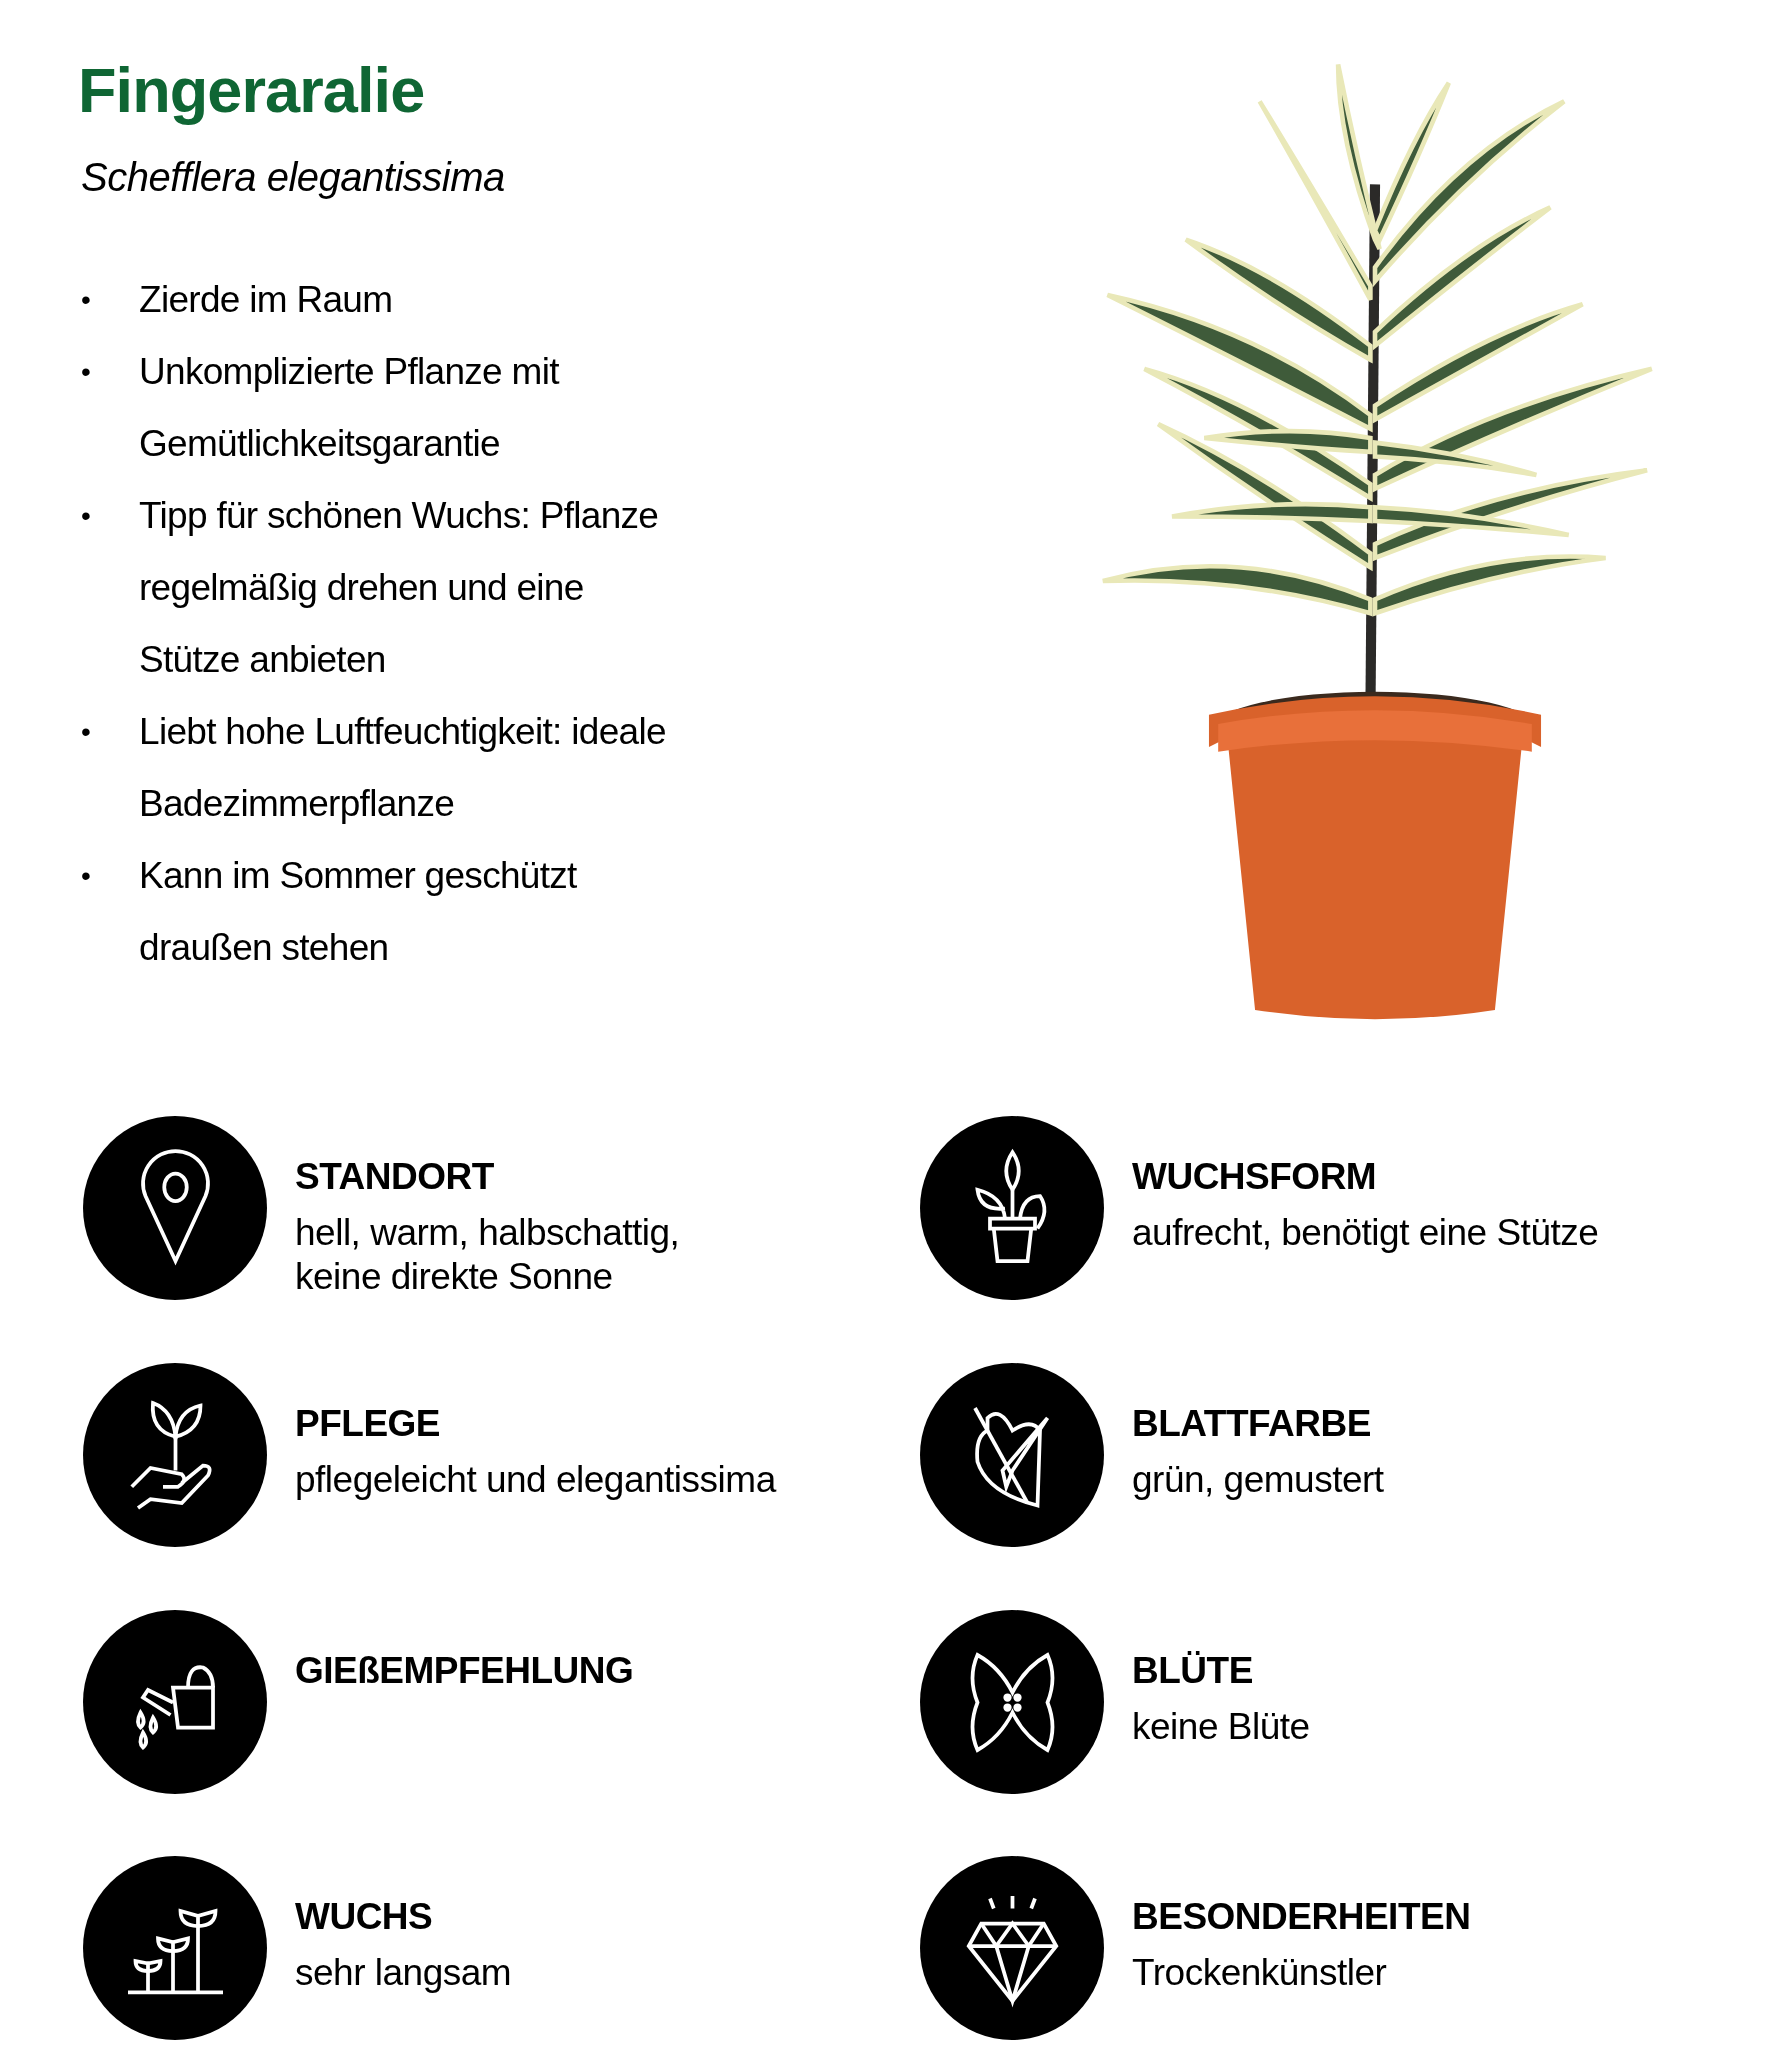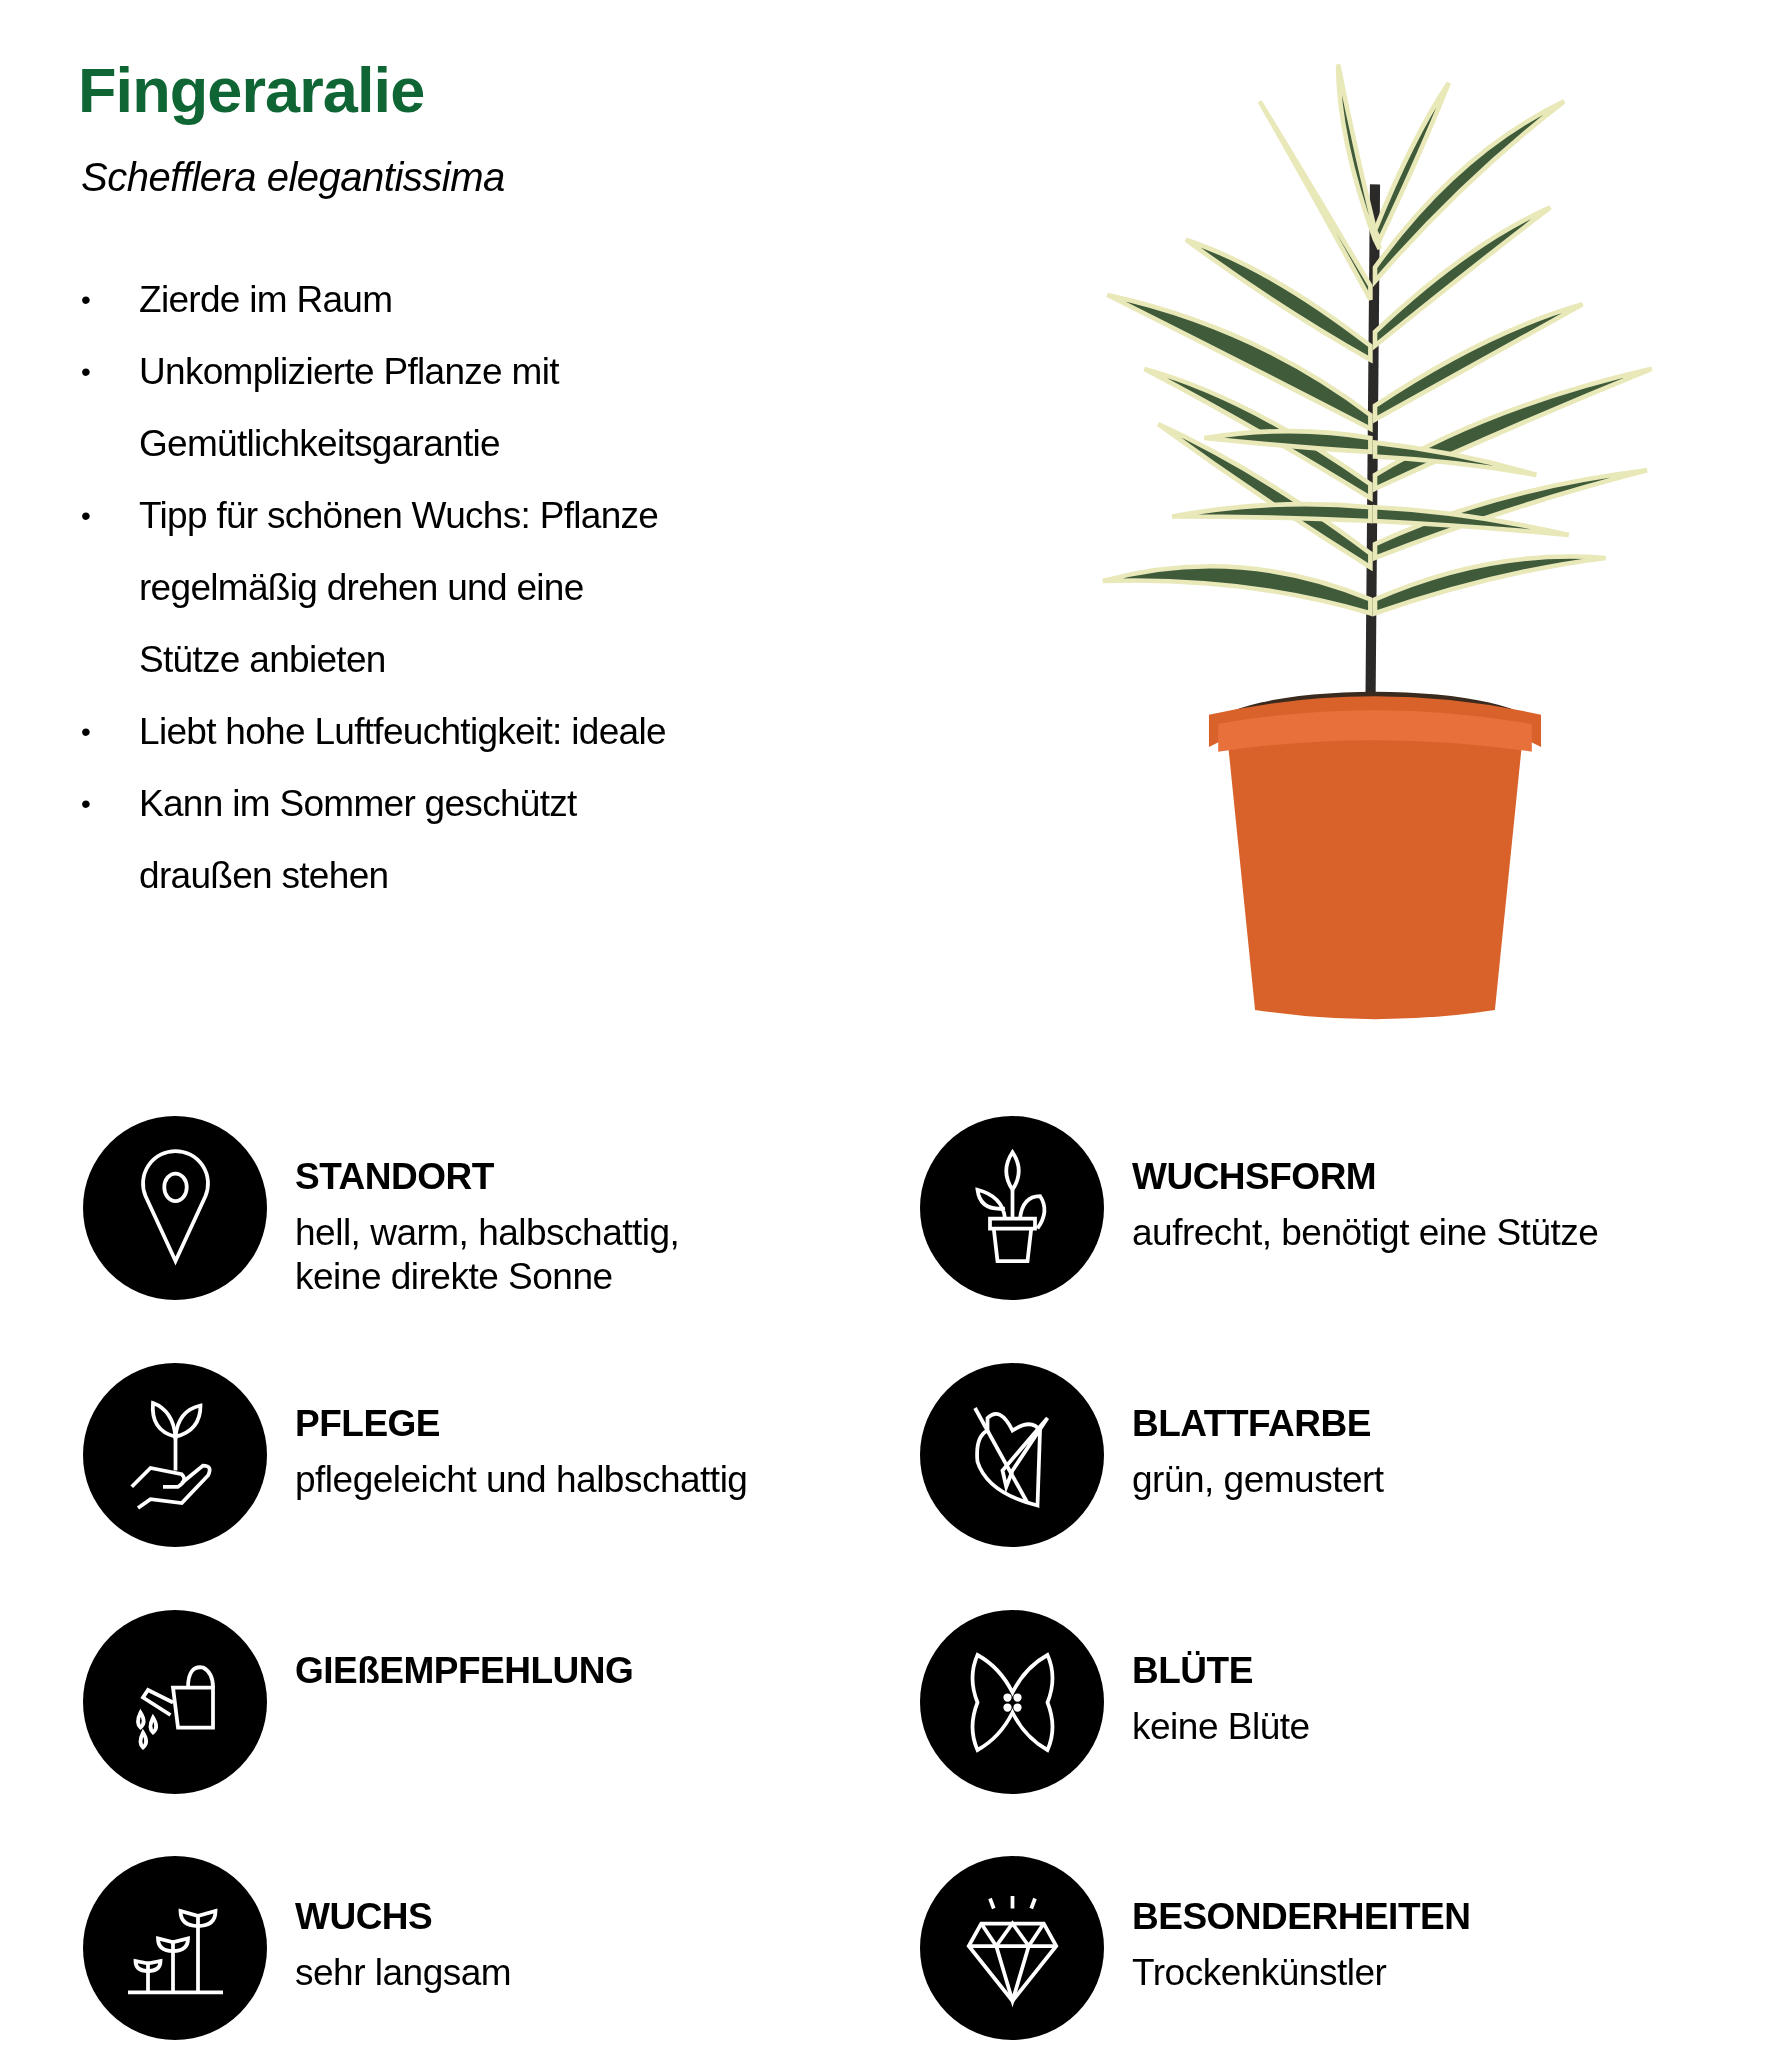--- a/index.html
+++ b/index.html
@@ -41,20 +41,21 @@
   </li>
   <li>
     <span class="dot">•</span>
     <span class="txt">Tipp für schönen Wuchs: Pflanze</span>
     <span class="txt">regelmäßig drehen und eine</span>
     <span class="txt">Stütze anbieten</span>
   </li>
   <li>
     <span class="dot">•</span>
     <span class="txt">Liebt hohe Luftfeuchtigkeit: ideale</span>
+    <span class="txt">Badezimmerpflanze</span>
   </li>
   <li>
     <span class="dot">•</span>
     <span class="txt">Kann im Sommer geschützt</span>
     <span class="txt">draußen stehen</span>
   </li>
 </ul>
 
 <svg class="plant" viewBox="0 0 1400 2140">
   <g stroke="#e9e8b8" stroke-width="10" fill="#3f5b3a">
@@ -124,21 +125,21 @@
     <svg viewBox="0 0 100 100" fill="none" stroke="#fff" stroke-width="3">
       <path d="M50 62 L50 35"></path>
       <path d="M50 35 Q30 30 32 8 Q48 14 50 35 Z"></path>
       <path d="M50 35 Q70 30 70 10 Q52 14 50 35 Z"></path>
       <path d="M15 75 L30 60 L55 65 Q60 70 52 75 L40 75"></path>
       <path d="M55 72 L72 58 Q80 58 76 66 L55 88 L30 85 L20 92"></path>
     </svg>
   </div>
   <div class="text">
     <div class="label">PFLEGE</div>
-    <div class="value">pflegeleicht und halbschattig</div>
+    <div class="value">pflegeleicht und elegantissima</div>
   </div>
 </div>
 
 <div class="feature" style="left:920px; top:1363px;">
   <div class="circle">
     <svg viewBox="0 0 100 100" fill="none" stroke="#fff" stroke-width="3">
       <path d="M50 30 Q40 10 30 20 L30 30 Q20 35 22 55 Q30 80 70 90 L72 30 Q65 20 50 30 Z"></path>
       <path d="M20 12 L62 88"></path>
       <path d="M78 20 L50 62 L45 75 L42 62 Z"></path>
     </svg>

